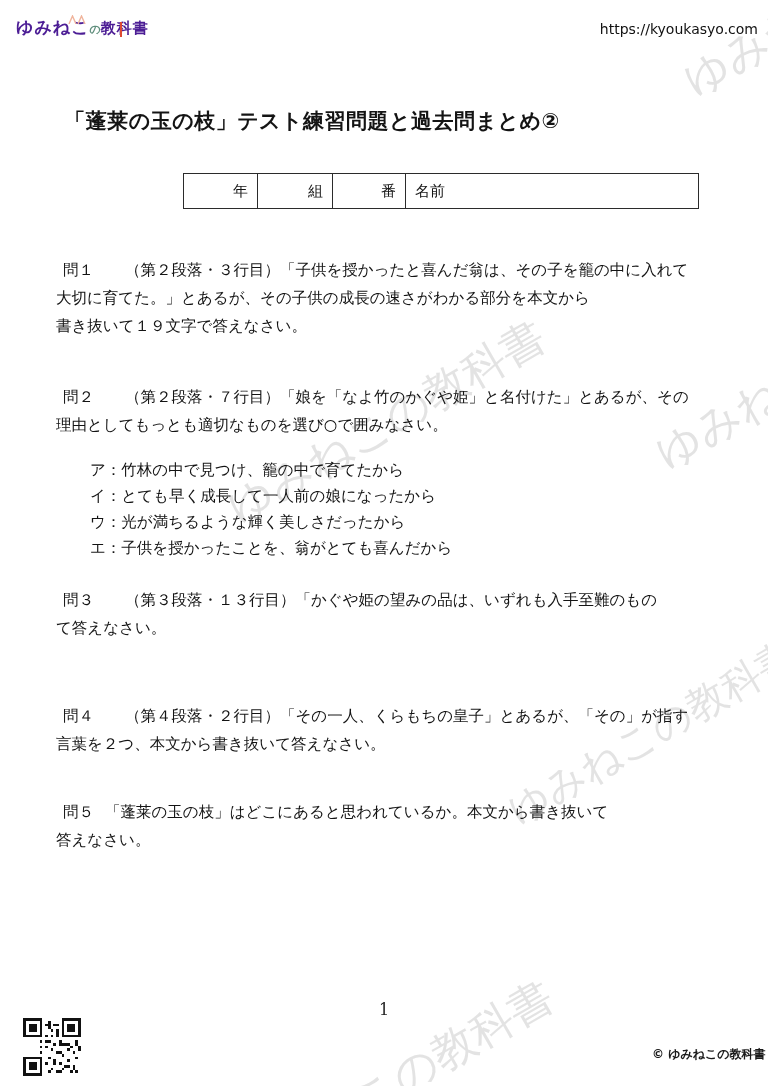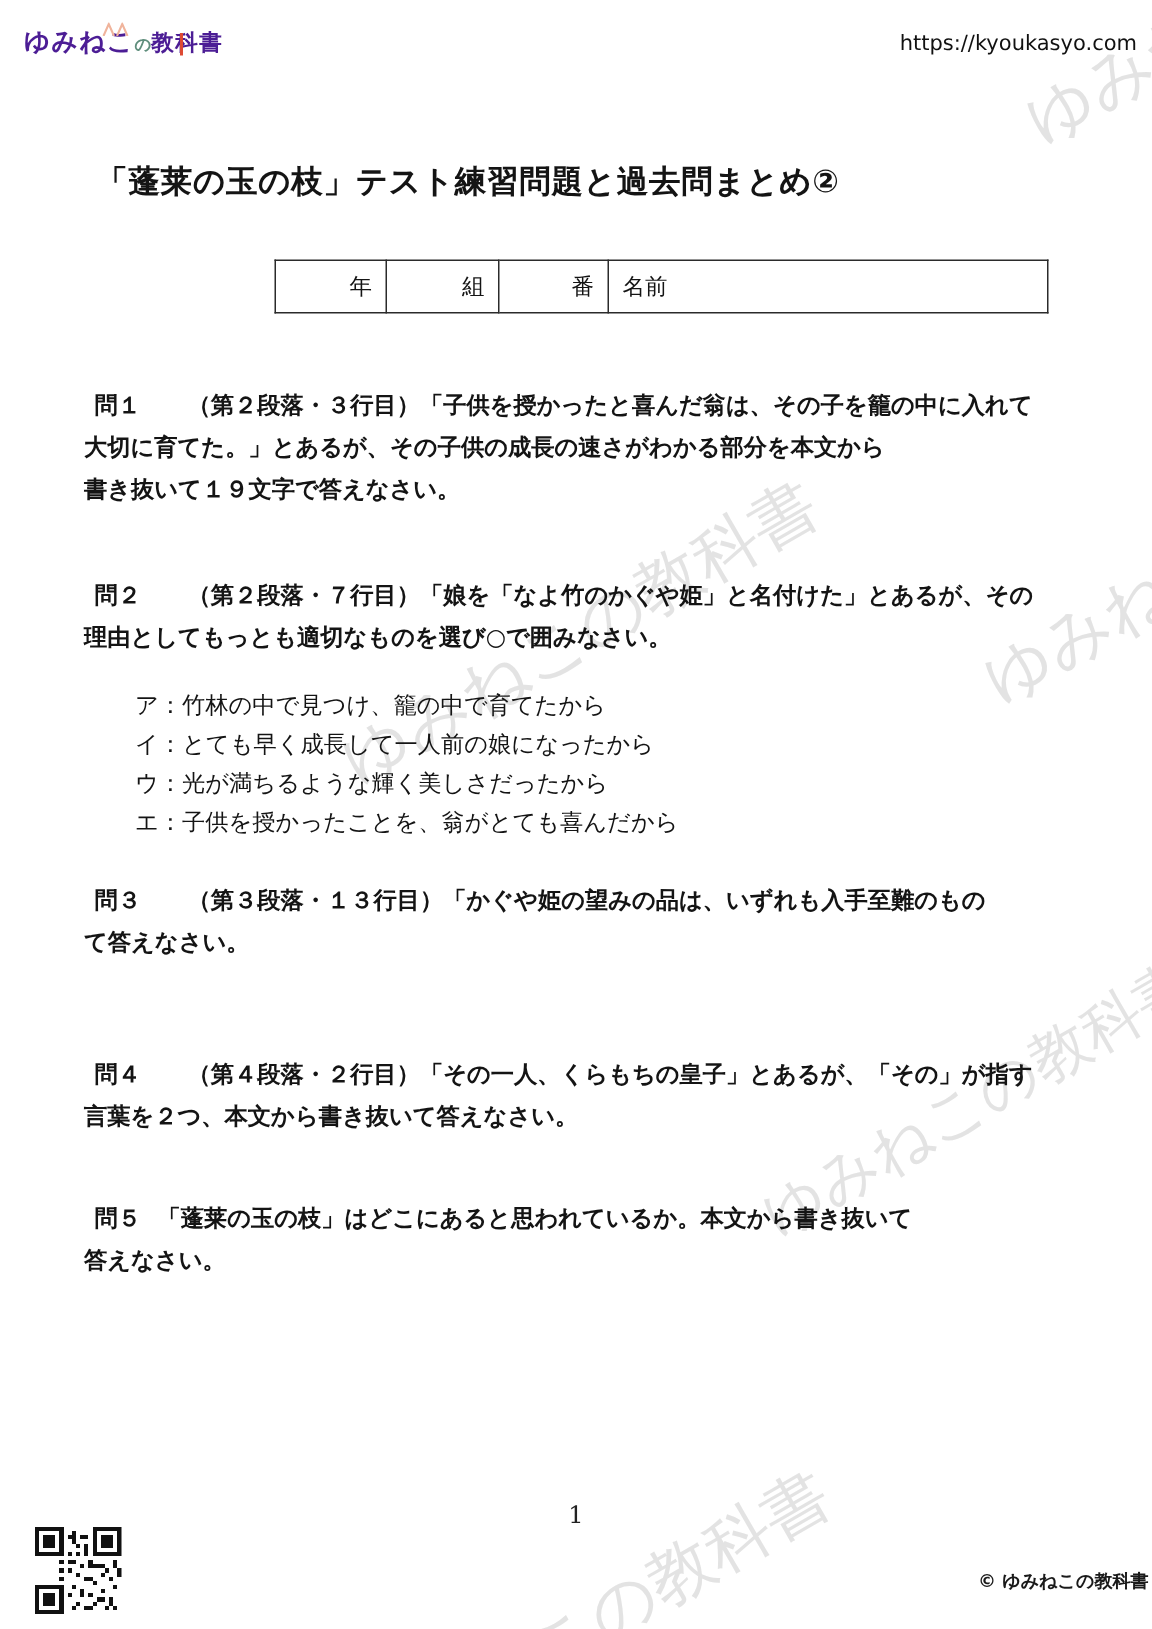--- a/index.html
+++ b/index.html
@@ -41,21 +41,21 @@
     font-weight:500;
     padding:0 9px;
     vertical-align:middle;
   }
   .td-year{width:55px;text-align:right;}
   .td-class{width:56px;text-align:right;}
   .td-number{width:54px;text-align:right;}
   .td-name{width:274px;text-align:left;}
 
   
-  .q{left:0;width:704px;font-size:15.5px;font-weight:700;z-index:2;}
+  .q{left:0;width:704px;font-size:15.5px;font-weight:400;z-index:2;}
   .qline{line-height:28px;white-space:nowrap;}
   .q-first{padding-left:63px;}
   .qlabel{display:inline-block;min-width:62px;}
   .q5 .qlabel{min-width:42px;}
   .q-cont{padding-left:56px;}
   .choices{left:0;top:457px;width:768px;font-size:15.5px;font-weight:500;z-index:2;}
   .choice{line-height:26px;padding-left:90px;white-space:nowrap;}
 
   
   .wm{

